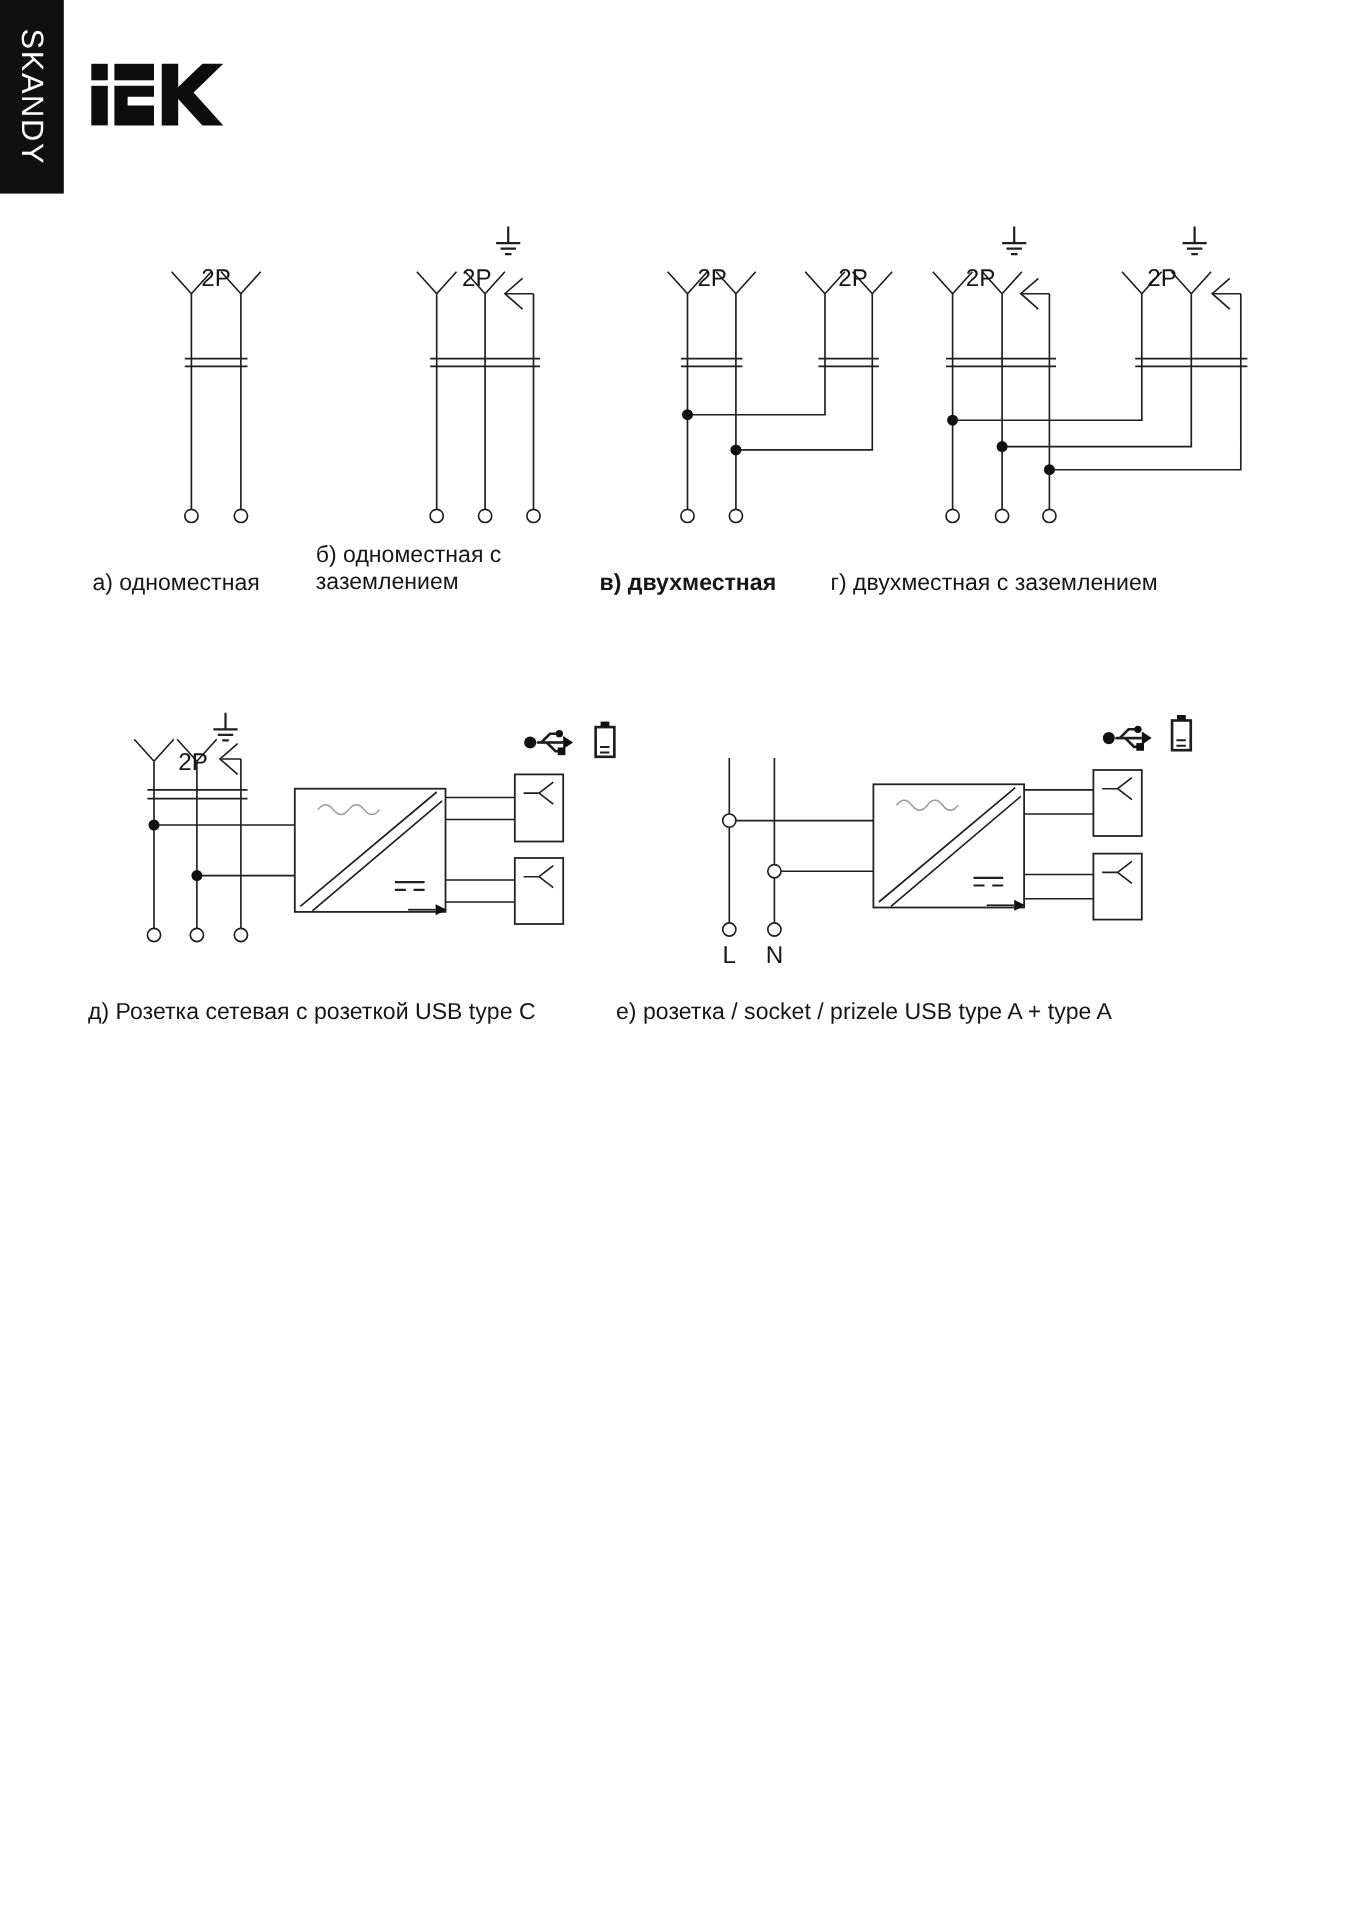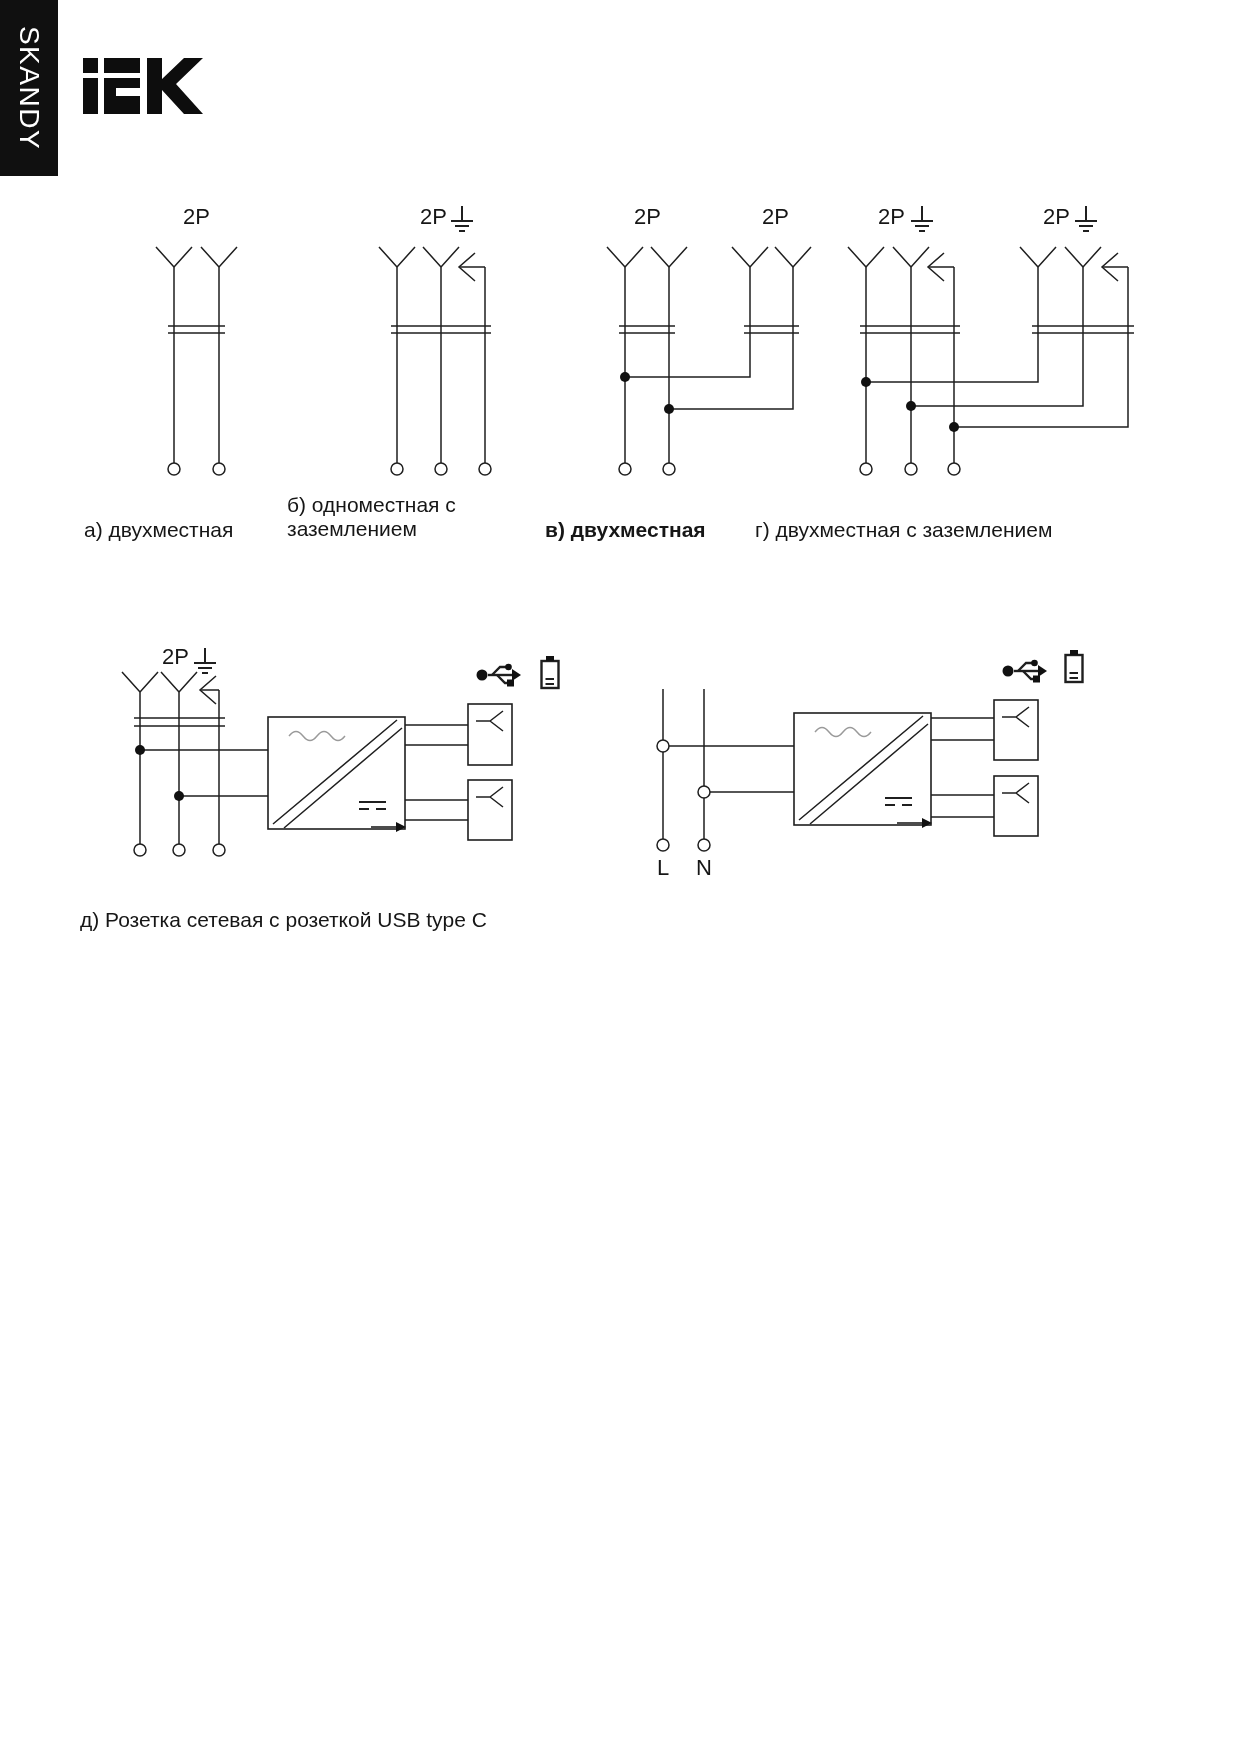--- a/index.html
+++ b/index.html
@@ -19,21 +19,21 @@
     color:#ffffff;
     font-size:28px;
     letter-spacing:1.5px;
     font-weight:500;
     white-space:nowrap;
     transform:rotate(90deg);
   }
   .schem{position:absolute;left:0;top:0;}
   .txt{position:absolute;color:#161616;line-height:1.12;}
   .caption{font-size:21px;}
-  .pole{font-size:22px;}
+  .pole{font-size:22px;margin-top:36px;}
   .tlabel{font-size:22px;}
   .figcap{font-size:21px;}
 </style>
 </head>
 <body>
 
 <div class="page">
 
   <div class="banner">
     <span class="banner-text">SKANDY</span>
@@ -171,23 +171,24 @@
   </svg>
 
   <div class="txt pole" style="left:183px;top:205px;">2P</div>
   <div class="txt pole" style="left:420px;top:205px;">2P</div>
   <div class="txt pole" style="left:634px;top:205px;">2P</div>
   <div class="txt pole" style="left:762px;top:205px;">2P</div>
   <div class="txt pole" style="left:878px;top:205px;">2P</div>
   <div class="txt pole" style="left:1043px;top:205px;">2P</div>
   <div class="txt pole" style="left:162px;top:645px;">2P</div>
 
-  <div class="txt caption" style="left:84px;top:518px;">а) двухместная</div>
+  <div class="txt caption" style="left:84px;top:518px;">а) одноместная</div>
   <div class="txt caption" style="left:287px;top:493px;width:182px;">б) одноместная с заземлением</div>
   <div class="txt caption" style="left:545px;top:518px;font-weight:bold;">в) двухместная</div>
   <div class="txt caption" style="left:755px;top:518px;">г) двухместная с заземлением</div>
   <div class="txt caption" style="left:80px;top:908px;">д) Розетка сетевая с розеткой USB type C</div>
+  <div class="txt caption" style="left:560px;top:908px;">е) розетка / socket / prizele USB type A + type A</div>
 
   <div class="txt tlabel" style="left:648px;top:856px;width:30px;text-align:center;">L</div>
   <div class="txt tlabel" style="left:689px;top:856px;width:30px;text-align:center;">N</div>
 
 
 </div>
 
 </body></html>

